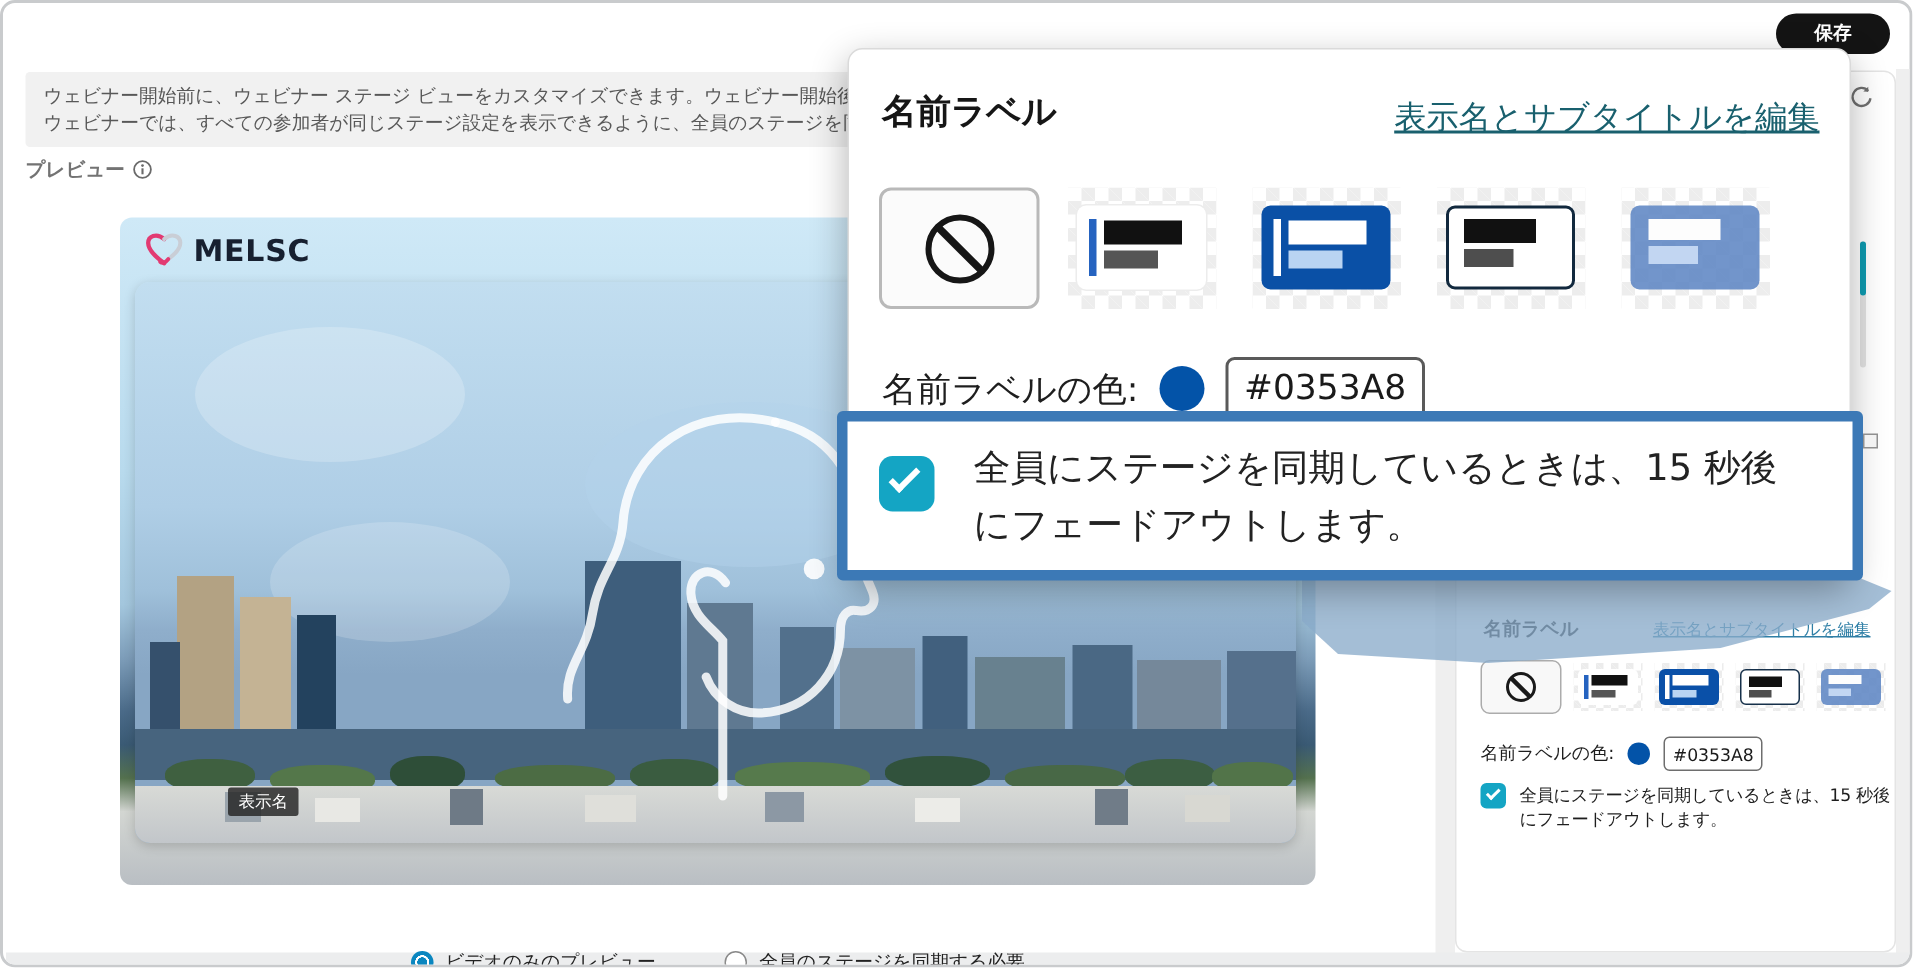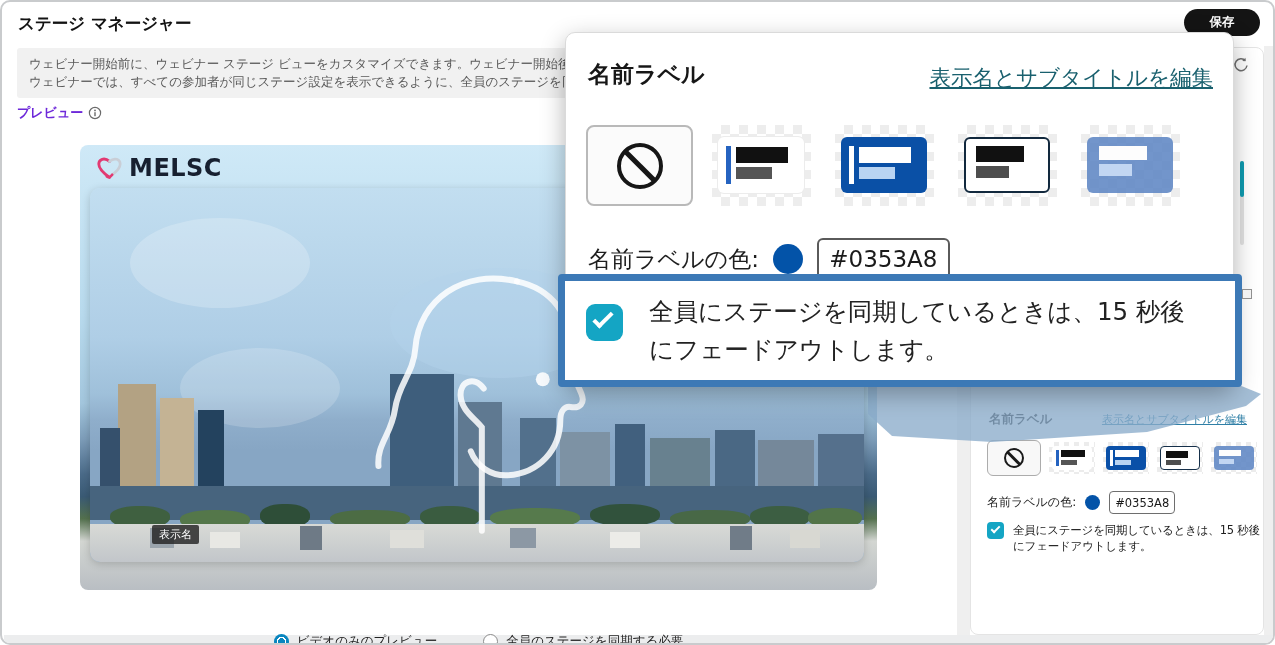--- a/index.html
+++ b/index.html
@@ -14,28 +14,28 @@
               border:none; border-radius:15px; color:#fff; font-size:12.5px; font-weight:600;
               font-family:inherit; cursor:pointer; z-index:10; }
 
   
   .banner { position:absolute; left:15px; top:46px; width:940px; height:50px; background:#F1F1F1;
             border-radius:3px; padding:7px 12px; font-size:12.5px; color:#585858; line-height:18px;
             overflow:hidden; white-space:nowrap; }
 
   
   .preview-label-row { position:absolute; left:15px; top:102px; display:flex; align-items:center; gap:5px; }
-  .preview-label-row .lbl { font-size:13px; font-weight:bold; color:#6d28d9; }
+  .preview-label-row .lbl { font-size:13px; font-weight:bold; color:#737373; }
 
   
   .stage { position:absolute; left:78px; top:143px; width:797px; height:445px; border-radius:8px; overflow:hidden;
            background:linear-gradient(180deg,#CFE9F7 0%,#B8DAED 38%,#A3C6DD 58%,#7D9DB9 66%,
                        #4A6A88 74%,#3A5A74 79%,#54714E 84%,#D3D6D2 89%,#B9BEC3 100%); z-index:1; }
   .logo { position:absolute; left:16px; top:9px; display:flex; align-items:center; gap:6px; }
-  .logo-text { font-size:24px; font-weight:800; color:#172030; letter-spacing:.5px;text-align:center; }
+  .logo-text { font-size:20px; font-weight:800; color:#172030; letter-spacing:.5px;text-align:center; }
 
   .tile { position:absolute; left:10px; top:43px; width:774px; height:374px; border-radius:10px; overflow:hidden;
           background:linear-gradient(180deg,#C2DEF0 0%,#AFCEE6 40%,#9FC0DA 55%,#8FAECB 62%,#87A6C4 70%);
           box-shadow:0 2px 8px rgba(0,0,0,.18); }
   .patch { position:absolute; border-radius:50%; }
   .bld { position:absolute; }
   .skyband { position:absolute; left:0; top:298px; width:774px; height:34px; background:#47647E; }
   .tree { position:absolute; border-radius:45%; }
   .bottomband { position:absolute; left:0; top:336px; width:774px; height:38px;
                 background:linear-gradient(180deg,#D8DAD6,#C2C6CA); }
@@ -129,21 +129,20 @@
   .hl-handle { position:absolute; left:1240px; top:287px; width:10px; height:10px; background:#F2F2F2;
                border:1.5px solid #8F8F8F; z-index:65; }
 
   .iicon { display:inline-block; }
 </style>
 </head>
 <body>
 
 <div id="page">
 
-  <div class="title">ステージ マネージャー</div>
   <button class="save-btn">保存</button>
 
   <div class="banner">
     <div>ウェビナー開始前に、ウェビナー ステージ ビューをカスタマイズできます。ウェビナー開始後は、[レイア</div>
     <div>ウェビナーでは、すべての参加者が同じステージ設定を表示できるように、全員のステージを同期する必要</div>
   </div>
 
   <div class="preview-label-row">
     <span class="lbl">プレビュー</span>
     <svg class="iicon" width="14" height="14" viewBox="0 0 14 14">

